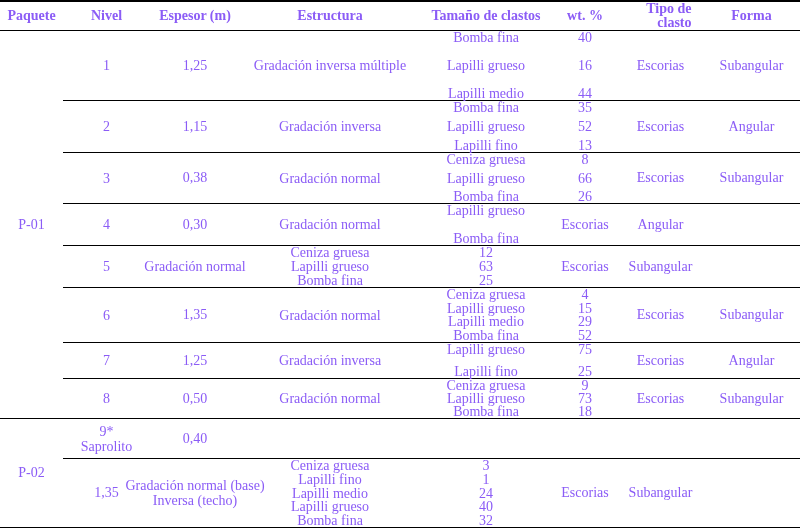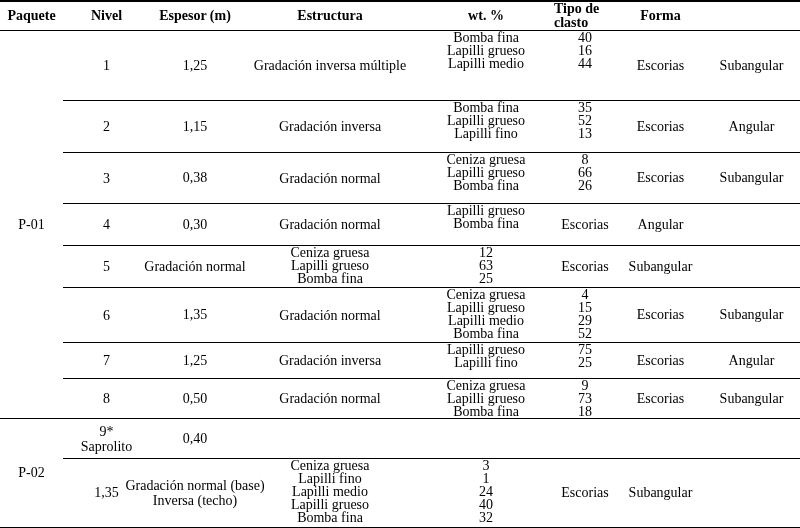--- a/index.html
+++ b/index.html
@@ -1,46 +1,47 @@
 <!DOCTYPE html>
 <html><head>
 <meta charset="utf-8">
 <style>
   html,body{margin:0;padding:0;background:#ffffff;}
   .page{width:800px;height:528px;background:#fff;position:relative;
-        font-family:"Liberation Serif","DejaVu Serif",serif;font-size:14px;color:#000000;}
+        font-family:"Liberation Serif","DejaVu Serif",serif;font-size:14px;color:#8b5cf6;}
   .tbl{width:800px;box-sizing:border-box;border-top:2px solid #000;border-bottom:2px solid #000;}
   .hdr{display:grid;grid-template-columns:63px 87px 90px 180px 132px 66px 85px 97px;
        height:29px;box-sizing:border-box;border-bottom:1px solid #000;font-weight:bold;}
   .hc{display:flex;align-items:center;justify-content:center;text-align:center;line-height:14px;}
-  .hw{display:block;width:62px;text-align:left;font-family:Liberation Serif, serif;}
+  .hw{display:block;width:62px;text-align:right;font-family:Liberation Serif, serif;}
   .section{display:flex;}
   .section.s2{border-top:1px solid #000;}
   .paq{width:63px;display:flex;align-items:center;justify-content:center;text-align:right;}
   .levels{width:737px;}
   .lrow{display:grid;grid-template-columns:87px 90px 180px 132px 66px 85px 97px;box-sizing:border-box;}
   .lrow.bt{border-top:1px solid #000;}
   .cell{display:flex;flex-direction:column;align-items:center;justify-content:center;
         text-align:center;height:100%;box-sizing:border-box;overflow:visible;}
-  .cell.evenly{justify-content:flex-start;}
+  .cell.evenly{justify-content:space-between;}
   .line{display:block;line-height:13px;white-space:nowrap;}
   .estr .line{line-height:15px;}
   .nivel .line{line-height:15px;}
 </style>
 </head>
 <body>
 
 <div class="page">
   <div class="tbl">
 
     <div class="hdr">
       <div class="hc">Paquete</div>
       <div class="hc">Nivel</div>
       <div class="hc">Espesor (m)</div>
       <div class="hc">Estructura</div>
+      <div class="hc">Tamaño de clastos</div>
       <div class="hc">wt. %</div>
       <div class="hc">
           <span class="hw">Tipo de clasto</span>
         </div>
       <div class="hc">Forma</div>
     </div>
 
     <div class="section">
       <div class="paq">P-01</div>
       <div class="levels">

